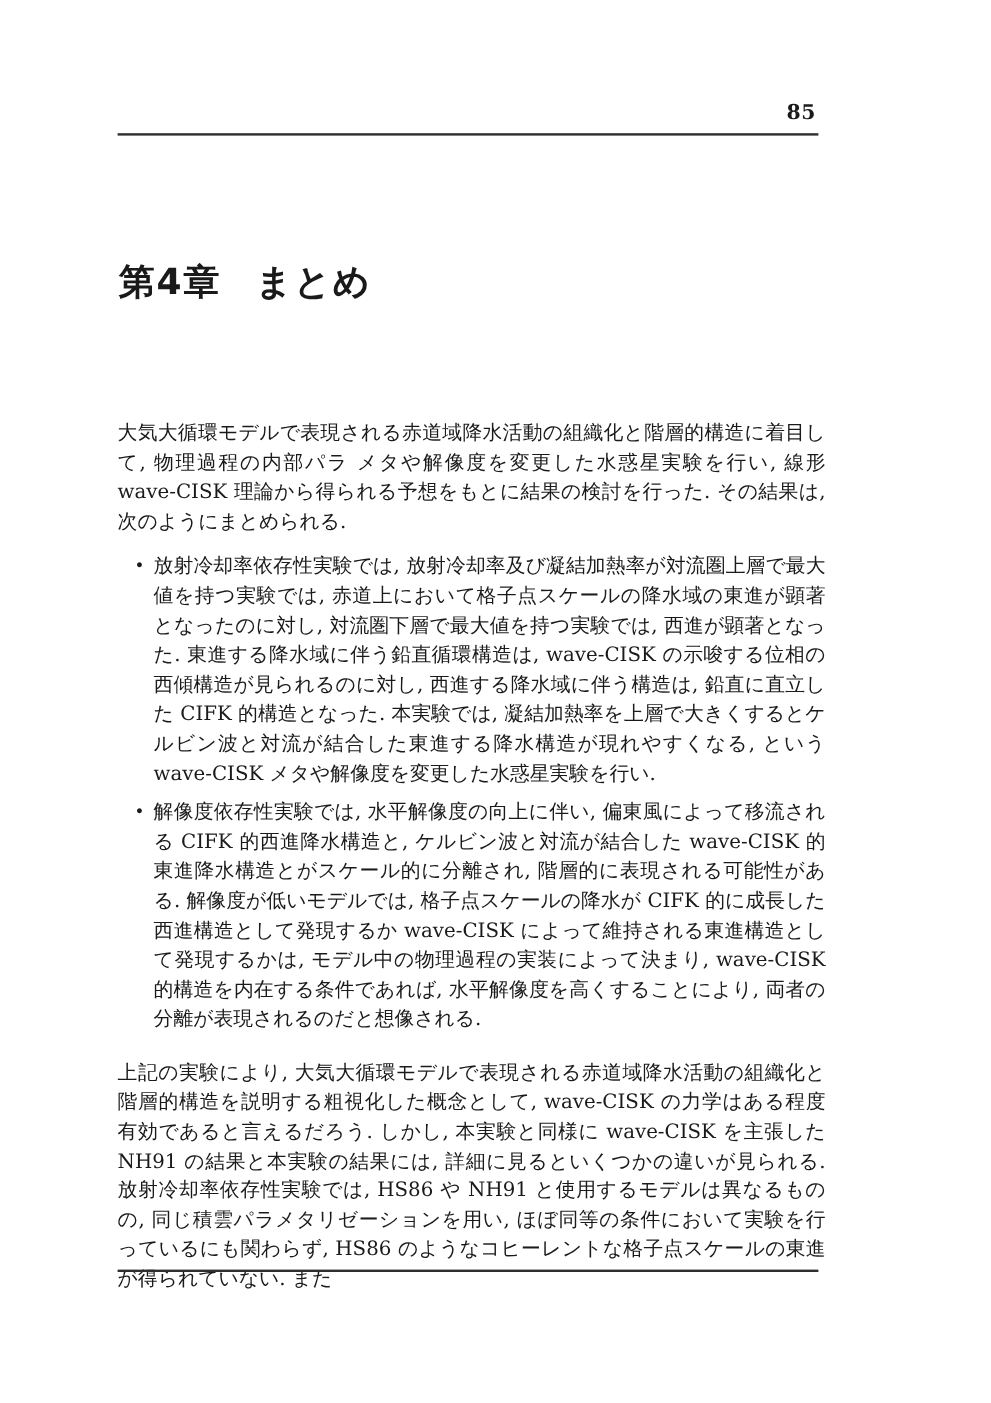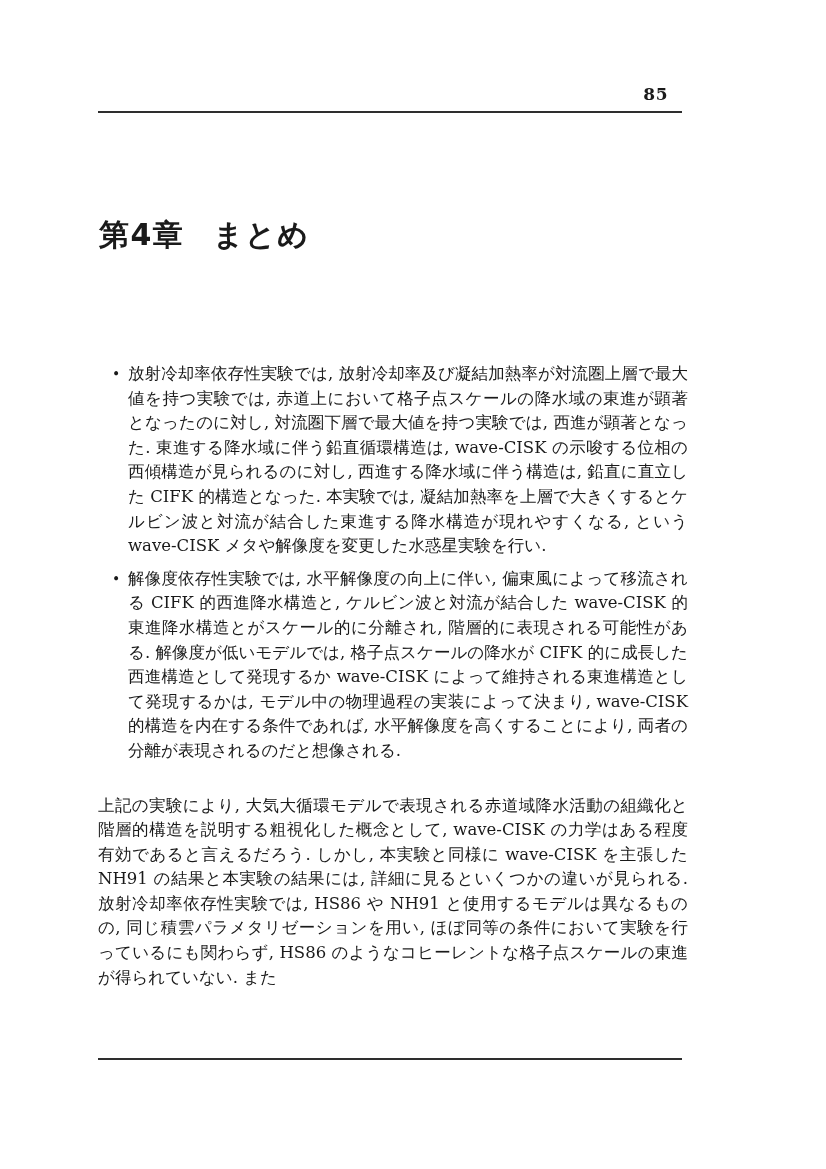--- a/index.html
+++ b/index.html
@@ -8,21 +8,21 @@
     width: 826px;
     height: 1169px;
     position: relative;
     overflow: hidden;
     font-family: "DejaVu Serif", "Liberation Serif", serif;
     color: #1a1a1a;
   }
   .page-number {
     position: absolute;
     top: 84px;
-    left: 84px;
+    left: 96px;
     width: 584px;
     text-align: right;
     font-size: 17px;
     font-weight: bold;
     letter-spacing: 0.5px;
   }
   .rule {
     position: absolute;
     left: 98px;
     width: 584px;
@@ -59,35 +59,36 @@
   }
   .summary-item { position: relative; }
   .summary-item + .summary-item { margin-top: 8px; }
   .bullet {
     position: absolute;
     left: -16px;
     top: 0;
     font-size: 14px;
     line-height: 24.6px;
   }
-  .closing { margin-top: 30px; }
+  .closing { margin-top: 20px; }
 </style>
 </head>
 <body>
 
 <div class="page-number">85</div>
 
 <div class="rule rule-header"></div>
 
 <h1 class="chapter-heading">
   <span class="chapter-number">第4章</span><span class="chapter-title">まとめ</span>
 </h1>
 
 <div class="content">
 
+  <p class="para intro">大気大循環モデルで表現される赤道域降水活動の組織化と階層的構造に着目して, 物理過程の内部パラ メタや解像度を変更した水惑星実験を行い, 線形 wave-CISK 理論から得られる予想をもとに結果の検討を行った. その結果は, 次のようにまとめられる.</p>
 
   <ul class="summary-list">
     <li class="summary-item">
       <span class="bullet">•</span>
       <span class="item-text">放射冷却率依存性実験では, 放射冷却率及び凝結加熱率が対流圏上層で最大値を持つ実験では, 赤道上において格子点スケールの降水域の東進が顕著となったのに対し, 対流圏下層で最大値を持つ実験では, 西進が顕著となった. 東進する降水域に伴う鉛直循環構造は, wave-CISK の示唆する位相の西傾構造が見られるのに対し, 西進する降水域に伴う構造は, 鉛直に直立した CIFK 的構造となった. 本実験では, 凝結加熱率を上層で大きくするとケルビン波と対流が結合した東進する降水構造が現れやすくなる, という wave-CISK メタや解像度を変更した水惑星実験を行い.</span>
     </li>
     <li class="summary-item">
       <span class="bullet">•</span>
       <span class="item-text">解像度依存性実験では, 水平解像度の向上に伴い, 偏東風によって移流される CIFK 的西進降水構造と, ケルビン波と対流が結合した wave-CISK 的東進降水構造とがスケール的に分離され, 階層的に表現される可能性がある. 解像度が低いモデルでは, 格子点スケールの降水が CIFK 的に成長した西進構造として発現するか wave-CISK によって維持される東進構造として発現するかは, モデル中の物理過程の実装によって決まり, wave-CISK 的構造を内在する条件であれば, 水平解像度を高くすることにより, 両者の分離が表現されるのだと想像される.</span>
     </li>

